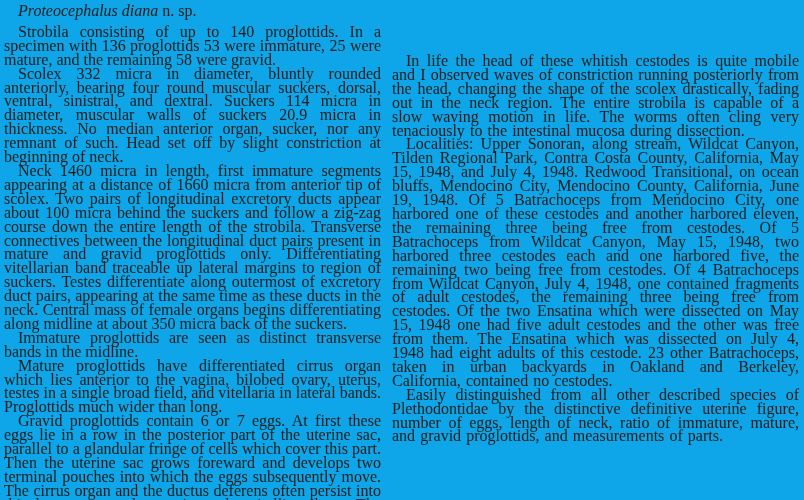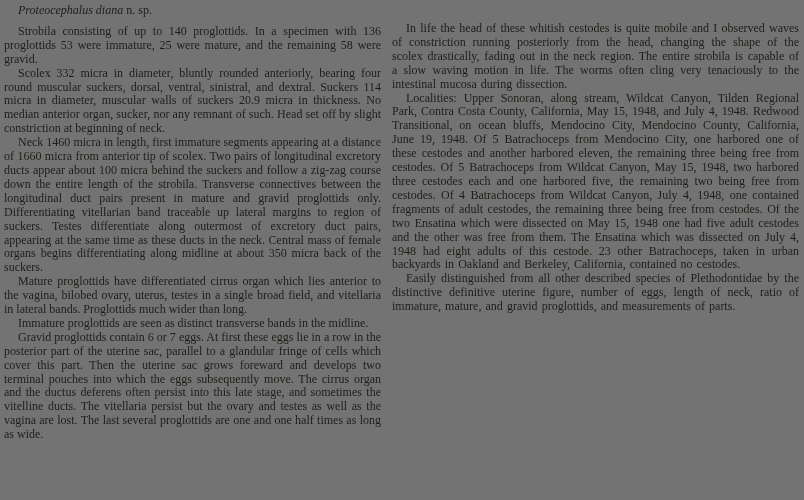--- a/index.html
+++ b/index.html
@@ -5,40 +5,41 @@
   html, body {
     margin: 0;
     padding: 0;
     background: #f5f5f2;
   }
   .page {
     position: relative;
     width: 804px;
     height: 500px;
     overflow: hidden;
-    background: #737373;
+    background: #0ea5e9;
     font-family: "Liberation Serif", "DejaVu Serif", serif;
     color: #201d19;
-    font-size: 12px;
+    font-size: 16px;
     line-height: 13.9px;
   }
   .col {
     position: absolute;
     top: 0;
   }
   .col-left {
     left: 4px;
     width: 377px;
     padding-top: 4px;
   }
   .col-right {
     left: 392px;
     width: 407px;
     padding-top: 22px;
     word-spacing: 1.1px;
+    margin-top: 32px;
   }
   .species-title {
     text-indent: 14px;
     margin: 0 0 7px 0;
     text-align: left;
   }
   .species-title .it {
     font-style: italic;
   }
   .para {
@@ -55,22 +56,22 @@
 <div class="page">
 
   <div class="col col-left">
     <p class="species-title">
       <span class="it">Proteocephalus diana</span><span> n. sp.</span>
     </p>
     <div>
         <p class="para"><span class="it">Strobila</span><span> consisting of up to 140 proglottids. In a specimen with 136 proglottids 53 were immature, 25 were mature, and the remaining 58 were gravid.</span></p>
         <p class="para"><span class="it">Scolex</span><span> 332 micra in diameter, bluntly rounded anteriorly, bearing four round muscular suckers, dorsal, ventral, sinistral, and dextral. Suckers 114 micra in diameter, muscular walls of suckers 20.9 micra in thickness. No median anterior organ, sucker, nor any remnant of such. Head set off by slight constriction at beginning of neck.</span></p>
         <p class="para"><span class="it">Neck</span><span> 1460 micra in length, first immature segments appearing at a distance of 1660 micra from anterior tip of scolex. Two pairs of longitudinal excretory ducts appear about 100 micra behind the suckers and follow a zig-zag course down the entire length of the strobila. Transverse connectives between the longitudinal duct pairs present in mature and gravid proglottids only. Differentiating vitellarian band traceable up lateral margins to region of suckers. Testes differentiate along outermost of excretory duct pairs, appearing at the same time as these ducts in the neck. Central mass of female organs begins differentiating along midline at about 350 micra back of the suckers.</span></p>
+        <p class="para"><span class="it">Immature proglottids</span><span> are seen as distinct transverse bands in the midline.</span></p>
         <p class="para"><span class="it">Mature proglottids</span><span> have differentiated cirrus organ which lies anterior to the vagina, bilobed ovary, uterus, testes in a single broad field, and vitellaria in lateral bands. Proglottids much wider than long.</span></p>
-        <p class="para"><span class="it">Immature proglottids</span><span> are seen as distinct transverse bands in the midline.</span></p>
         <p class="para"><span class="it">Gravid proglottids</span><span> contain 6 or 7 eggs. At first these eggs lie in a row in the posterior part of the uterine sac, parallel to a glandular fringe of cells which cover this part. Then the uterine sac grows foreward and develops two terminal pouches into which the eggs subsequently move. The cirrus organ and the ductus deferens often persist into this late stage, and sometimes the vitelline ducts. The vitellaria persist but the ovary and testes as well as the vagina are lost. The last several proglottids are one and one half times as long as wide.</span></p>
       </div>
   </div>
 
   <div class="col col-right">
     <div>
         <p class="para"><span>In life the head of these whitish cestodes is quite mobile and I observed waves of constriction running posteriorly from the head, changing the shape of the scolex drastically, fading out in the neck region. The entire strobila is capable of a slow waving motion in life. The worms often cling very tenaciously to the intestinal mucosa during dissection.</span></p>
         <p class="para"><span class="it">Localities:</span><span> Upper Sonoran, along stream, Wildcat Canyon, Tilden Regional Park, Contra Costa County, California, May 15, 1948, and July 4, 1948. Redwood Transitional, on ocean bluffs, Mendocino City, Mendocino County, California, June 19, 1948. Of 5 </span><span class="it">Batrachoceps</span><span> from Mendocino City, one harbored one of these cestodes and another harbored eleven, the remaining three being free from cestodes. Of 5 </span><span class="it">Batrachoceps</span><span> from Wildcat Canyon, May 15, 1948, two harbored three cestodes each and one harbored five, the remaining two being free from cestodes. Of 4 </span><span class="it">Batrachoceps</span><span> from Wildcat Canyon, July 4, 1948, one contained fragments of adult cestodes, the remaining three being free from cestodes. Of the two </span><span class="it">Ensatina</span><span> which were dissected on May 15, 1948 one had five adult cestodes and the other was free from them. The </span><span class="it">Ensatina</span><span> which was dissected on July 4, 1948 had eight adults of this cestode. 23 other </span><span class="it">Batrachoceps</span><span>, taken in urban backyards in Oakland and Berkeley, California, contained no cestodes.</span></p>
         <p class="para"><span>Easily distinguished from all other described species of </span><span class="it">Plethodontidae</span><span> by the distinctive definitive uterine figure, number of eggs, length of neck, ratio of immature, mature, and gravid proglottids, and measurements of parts.</span></p>
       </div>

